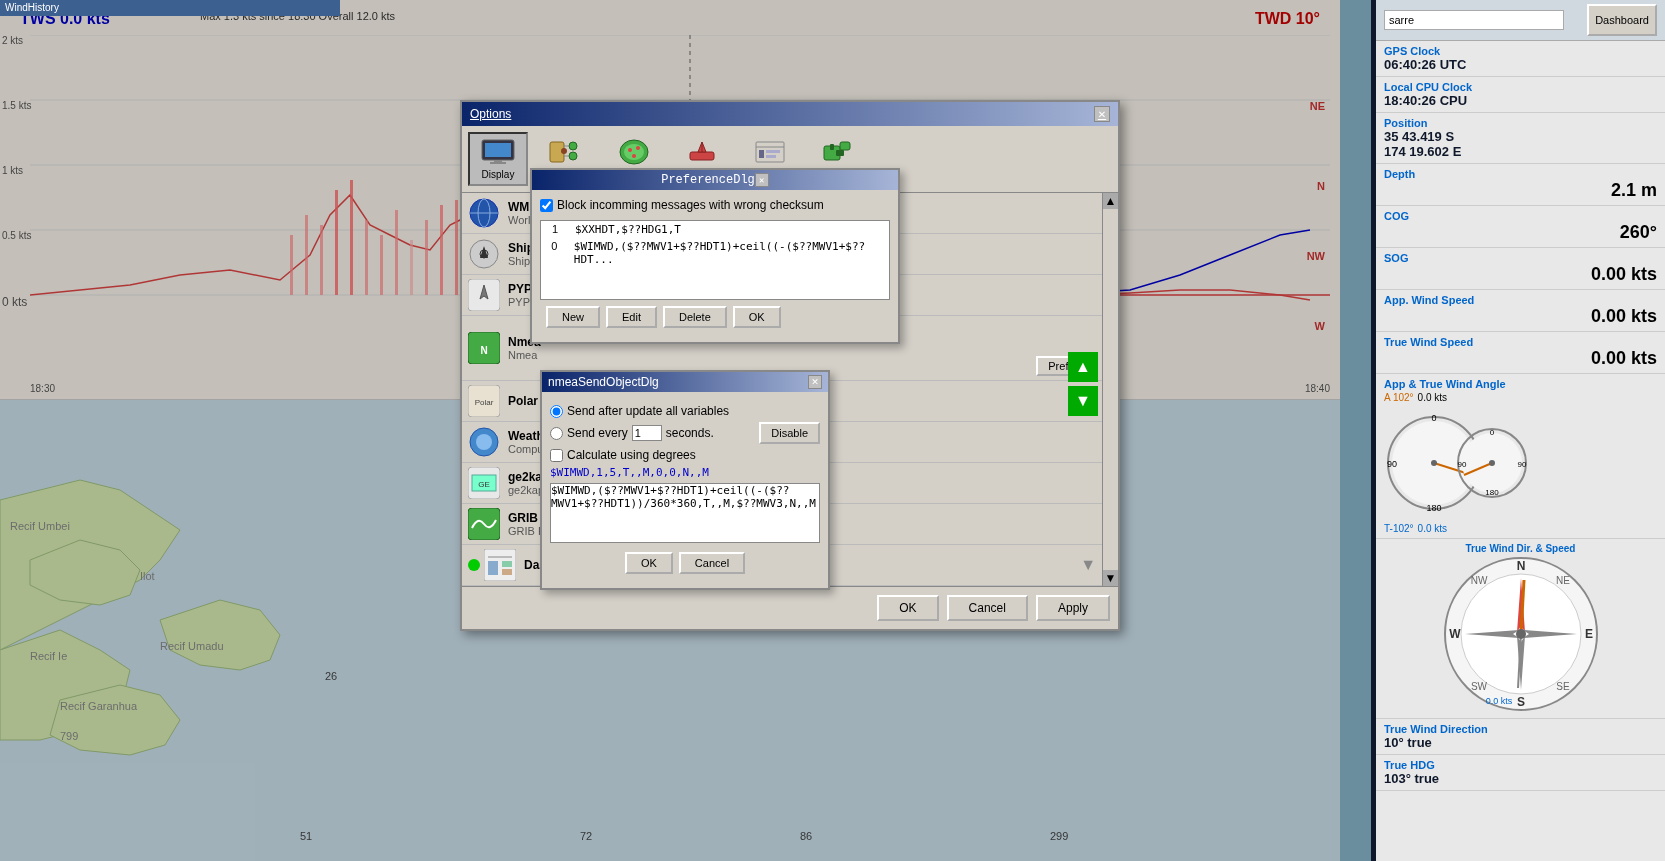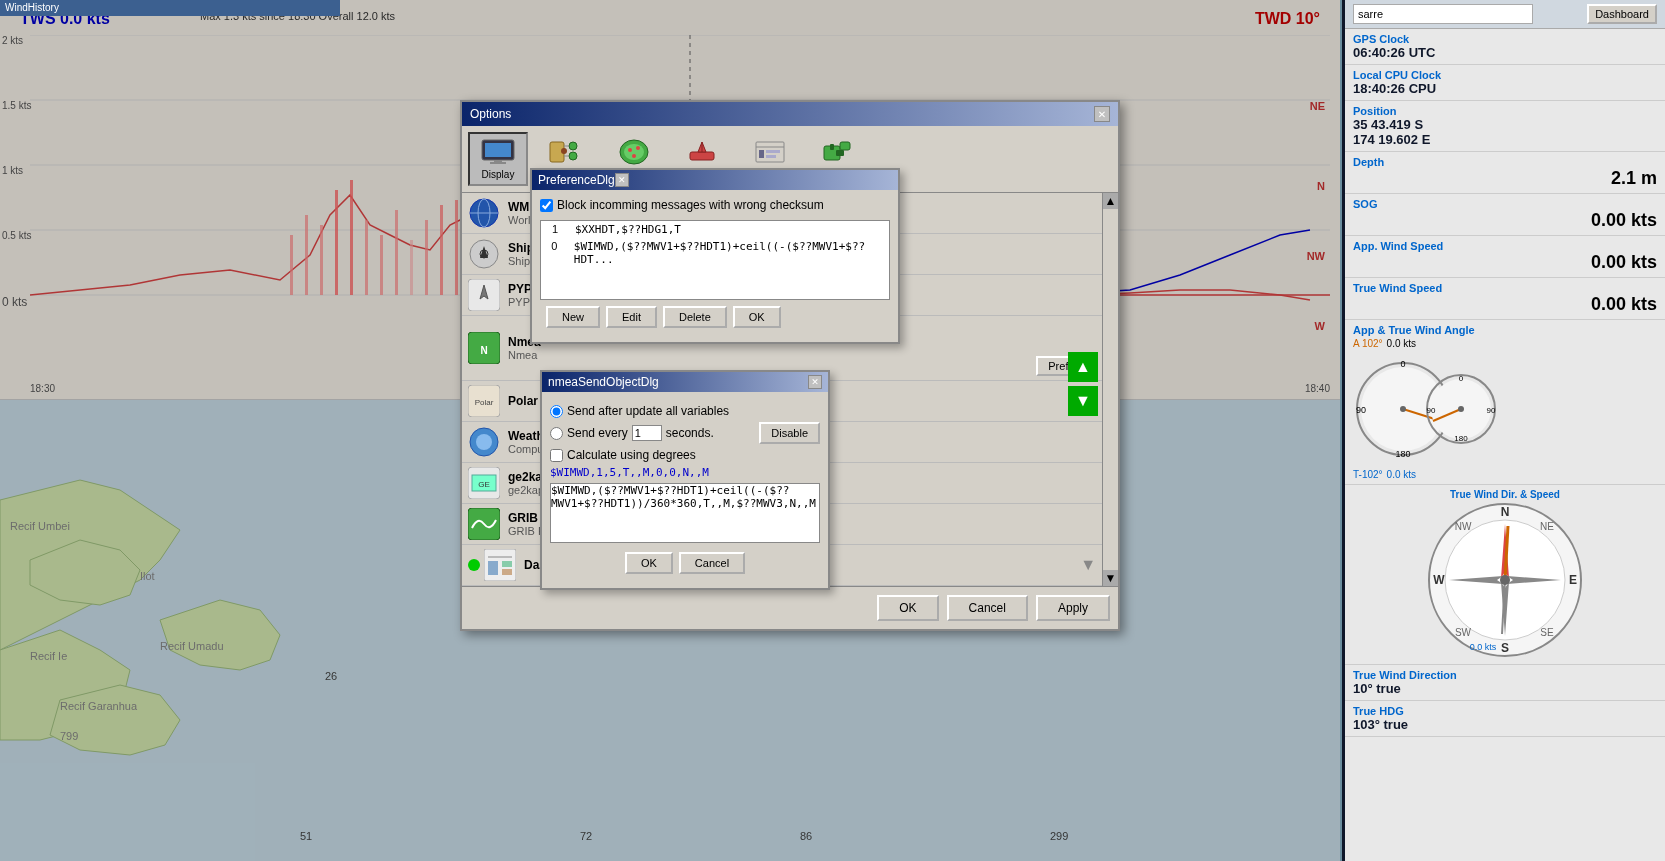--- a/index.html
+++ b/index.html
@@ -33,22 +33,22 @@
     }
 
     
     .taskbar {
       position: absolute; top: 0; left: 0; width: 340px; height: 16px;
       background: #3c6090; color: #fff; font-size: 10px; padding: 2px 5px;
     }
 
     
     .right-panel {
-      position: absolute; top: 0; right: 0; width: 323px; height: 861px;
-      background: #e8e8e8; border-left: 3px solid #0f172a;
+      position: absolute; top: 0; right: 0; width: 294px; height: 861px;
+      background: #e8e8e8; border-left: 5px solid #0f172a;
     }
     .right-panel-header {
       background: #d0d8e0; padding: 4px 8px; font-size: 11px; border-bottom: 1px solid #aaa;
       display: flex; justify-content: space-between; align-items: center;
     }
     .right-panel-search {
       width: 180px; height: 20px; border: 1px solid #aaa; padding: 2px 4px; font-size: 11px;
     }
     .instrument-section { padding: 4px 8px; border-bottom: 1px solid #ccc; }
     .instrument-label { color: #0066cc; font-size: 11px; font-weight: bold; }
@@ -65,20 +65,21 @@
       background: rgba(0,0,0,0.2);
     }
     .options-dialog {
       position: absolute; top: 100px; left: 460px; width: 660px;
       background: #d4d0c8; border: 2px solid #888; box-shadow: 4px 4px 10px rgba(0,0,0,0.4);
     }
     .dialog-titlebar {
       background: linear-gradient(to right, #0a246a, #a6b5d7);
       color: #fff; padding: 4px 8px; display: flex; justify-content: space-between; align-items: center;
       font-size: 12px;
+      text-decoration: underline;
     }
     .dialog-close-btn {
       width: 16px; height: 16px; background: #c0c0c0; border: 1px solid #888;
       cursor: pointer; display: flex; align-items: center; justify-content: center; font-size: 10px;
     }
     .dialog-toolbar {
       background: #d4d0c8; padding: 6px; display: flex; gap: 8px; border-bottom: 1px solid #888;
     }
     .toolbar-icon-btn {
       width: 60px; text-align: center; cursor: pointer; padding: 4px 2px;
@@ -102,22 +103,23 @@
       cursor: pointer; font-size: 12px; min-width: 60px;
     }
 
     
     .pref-dialog {
       position: absolute; top: 168px; left: 530px; width: 370px;
       background: #d4d0c8; border: 2px solid #888; box-shadow: 4px 4px 8px rgba(0,0,0,0.3);
     }
     .pref-titlebar {
       background: linear-gradient(to right, #0a246a, #a6b5d7);
-      color: #fff; padding: 3px 6px; display: flex; justify-content: flex-start; align-items: center;
+      color: #fff; padding: 3px 6px; display: flex; justify-content: center; align-items: center;
       font-size: 12px;
+      font-family: Liberation Mono, monospace;
     }
     .pref-body { padding: 8px; }
     .checkbox-row { display: flex; align-items: center; gap: 4px; margin-bottom: 8px; }
     .msg-list { background: #fff; border: 1px solid #888; height: 80px; overflow-y: auto; }
     .msg-row { padding: 2px 4px; font-size: 11px; display: flex; gap: 10px; cursor: pointer; }
     .msg-num { width: 20px; text-align: center; }
     .msg-text { font-size: 11px; font-family: monospace; }
     .pref-footer { display: flex; gap: 6px; padding: 6px; justify-content: flex-start; }
     .pref-btn { padding: 3px 14px; background: #d4d0c8; border: 2px outset #fff; cursor: pointer; font-size: 11px; }
 
@@ -224,39 +226,43 @@
       <text x="580" y="440" font-size="11" fill="#444">72</text>
       <text x="800" y="440" font-size="11" fill="#444">86</text>
       <text x="1050" y="440" font-size="11" fill="#444">299</text>
     </svg>
   </div>
 </div>
 
 <div class="right-panel">
   <div class="right-panel-header">
     <input type="text" class="right-panel-search" value="sarre" placeholder="sarre" style="">
-    <button class="btn" style="padding:2px 6px;font-size:11px;">Dashboard</button>
+    <button class="btn" style="padding:8px 6px;font-size:11px;">Dashboard</button>
   </div>
 
   <div class="instrument-section">
     <div class="instrument-label">GPS Clock</div>
     <div class="instrument-value-sm">06:40:26 UTC</div>
   </div>
   <div class="instrument-section">
     <div class="instrument-label">Local CPU Clock</div>
     <div class="instrument-value-sm">18:40:26 CPU</div>
   </div>
   <div class="instrument-section">
     <div class="instrument-label">Position</div>
     <div class="instrument-value-sm">35 43.419 S</div>
     <div class="instrument-value-sm">174 19.602 E</div>
   </div>
   <div class="instrument-section">
     <div class="instrument-label">Depth</div>
     <div class="instrument-value">2.1 m</div>
+  </div>
+  <div class="instrument-section">
+    <div class="instrument-label">COG</div>
+    <div class="instrument-value">260°</div>
   </div>
   <div class="instrument-section">
     <div class="instrument-label">SOG</div>
     <div class="instrument-value">0.00 kts</div>
   </div>
   <div class="instrument-section">
     <div class="instrument-label">App. Wind Speed</div>
     <div class="instrument-value">0.00 kts</div>
   </div>
   <div class="instrument-section">

